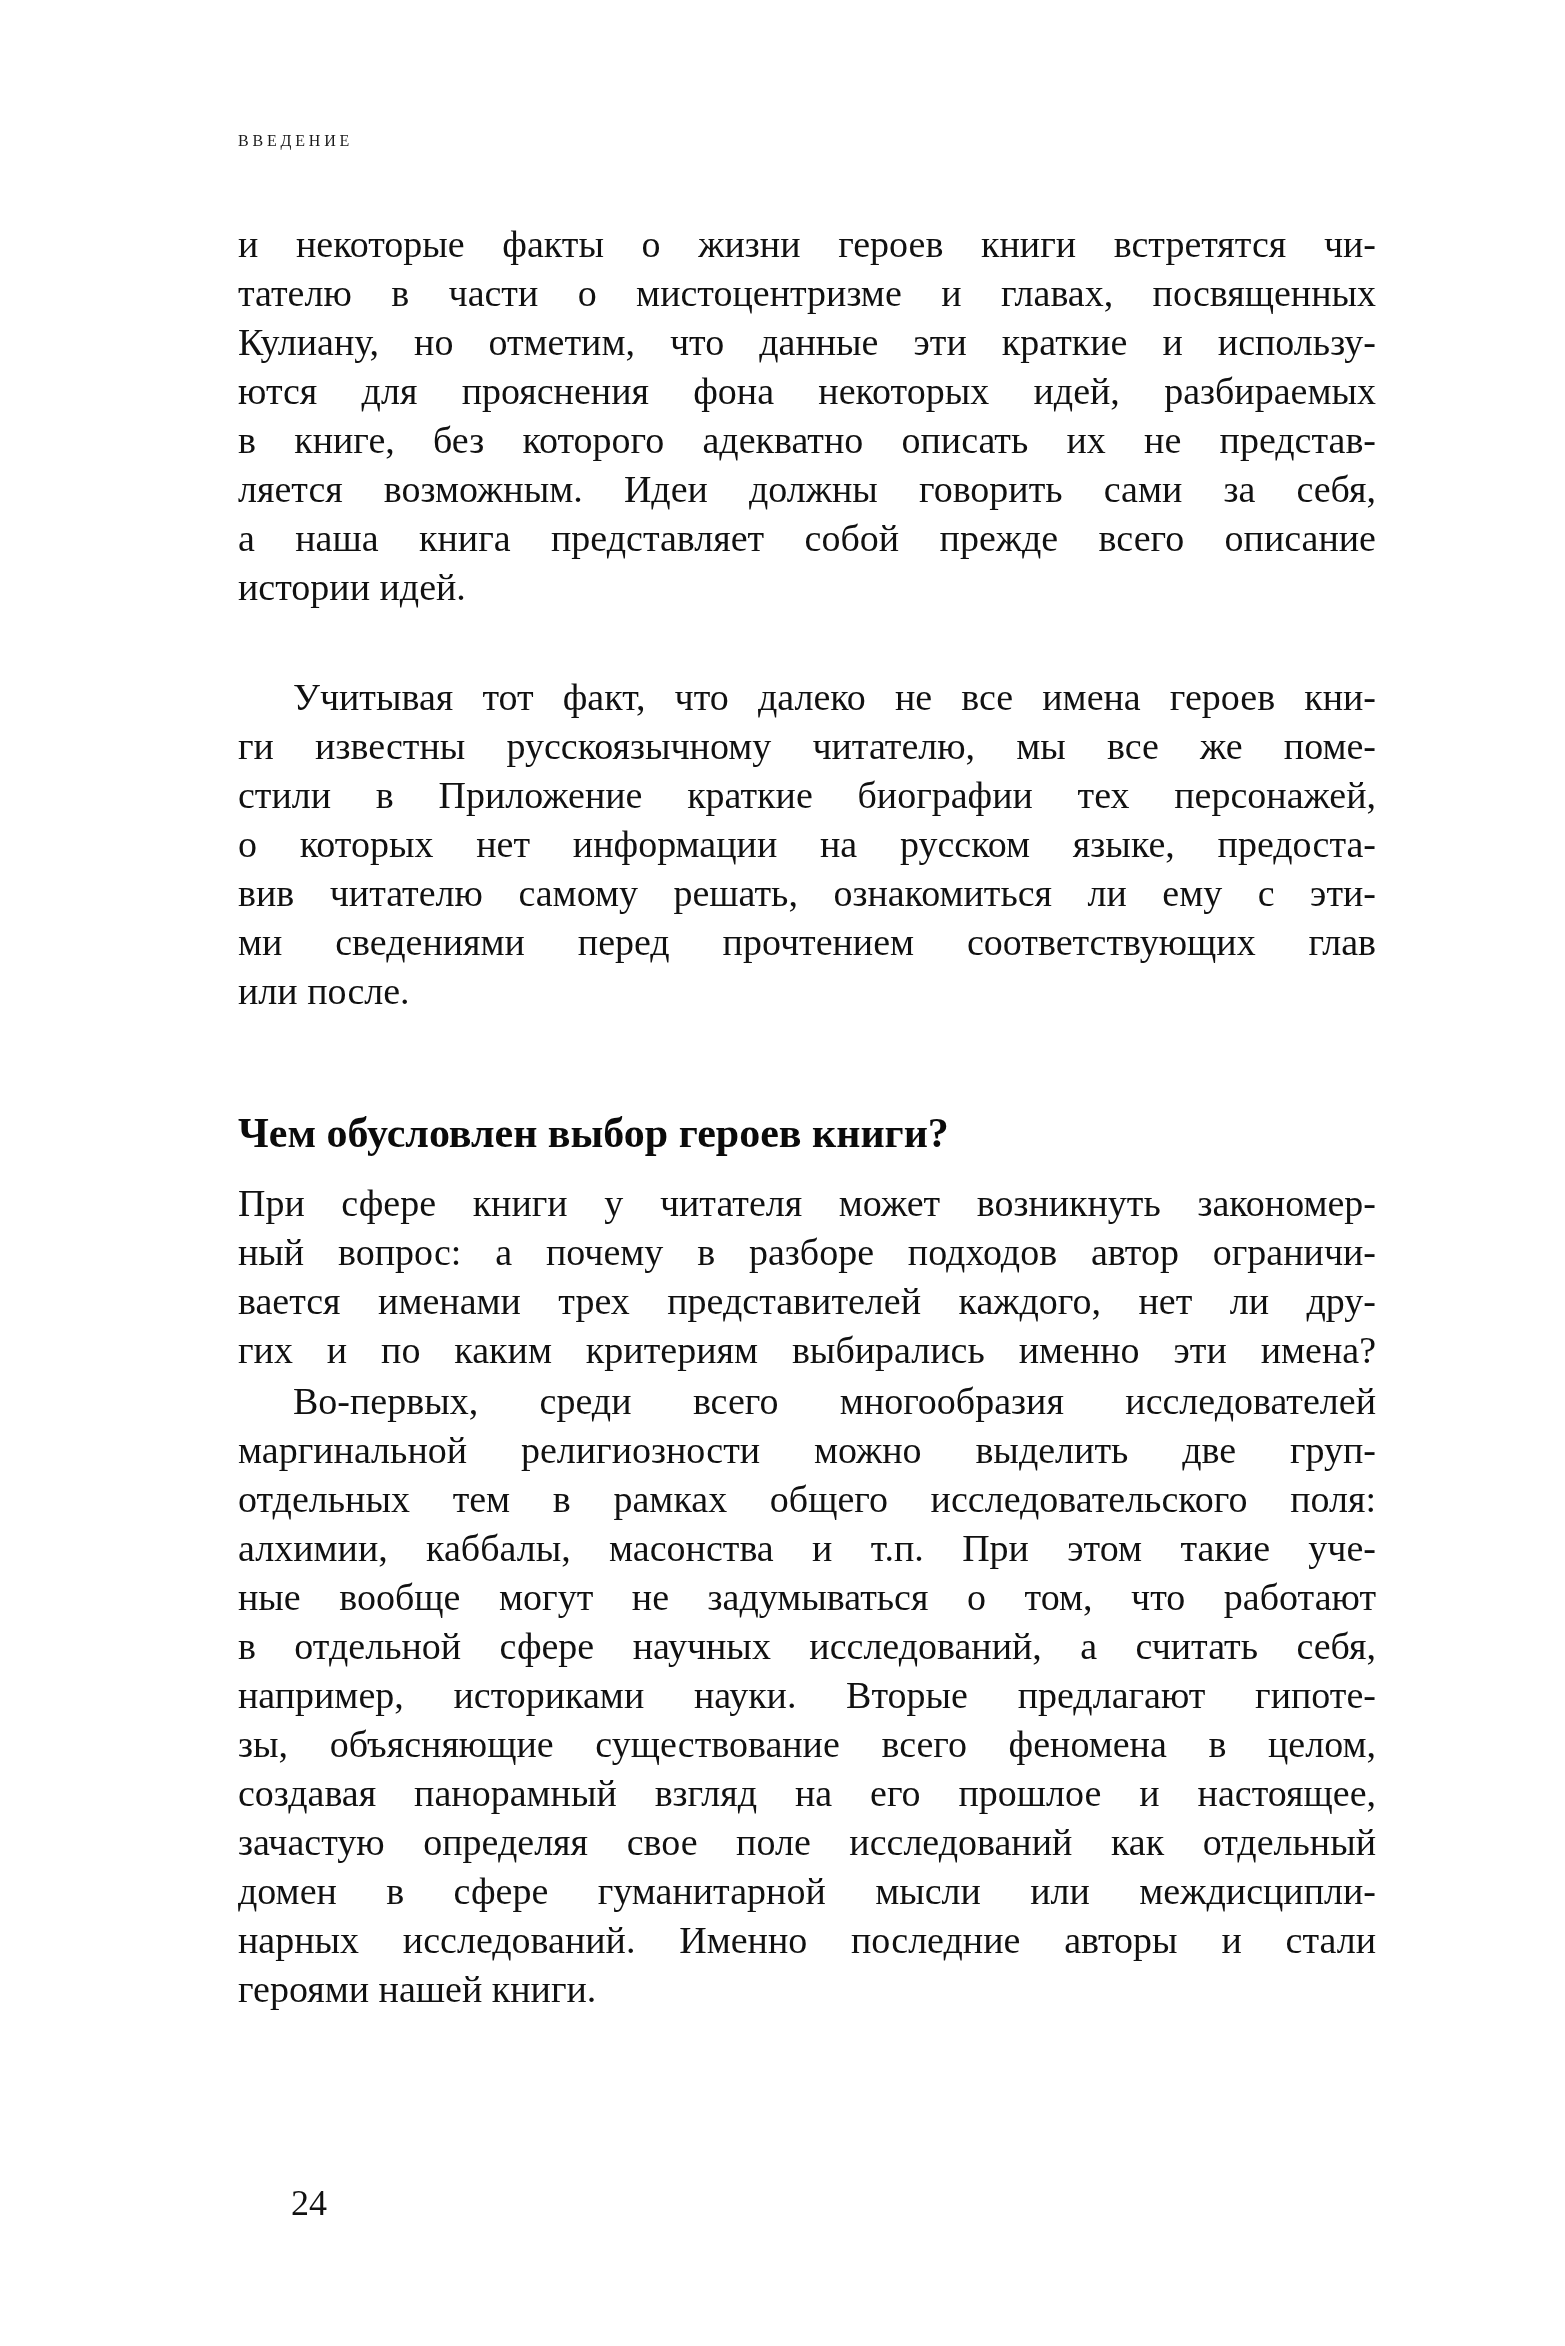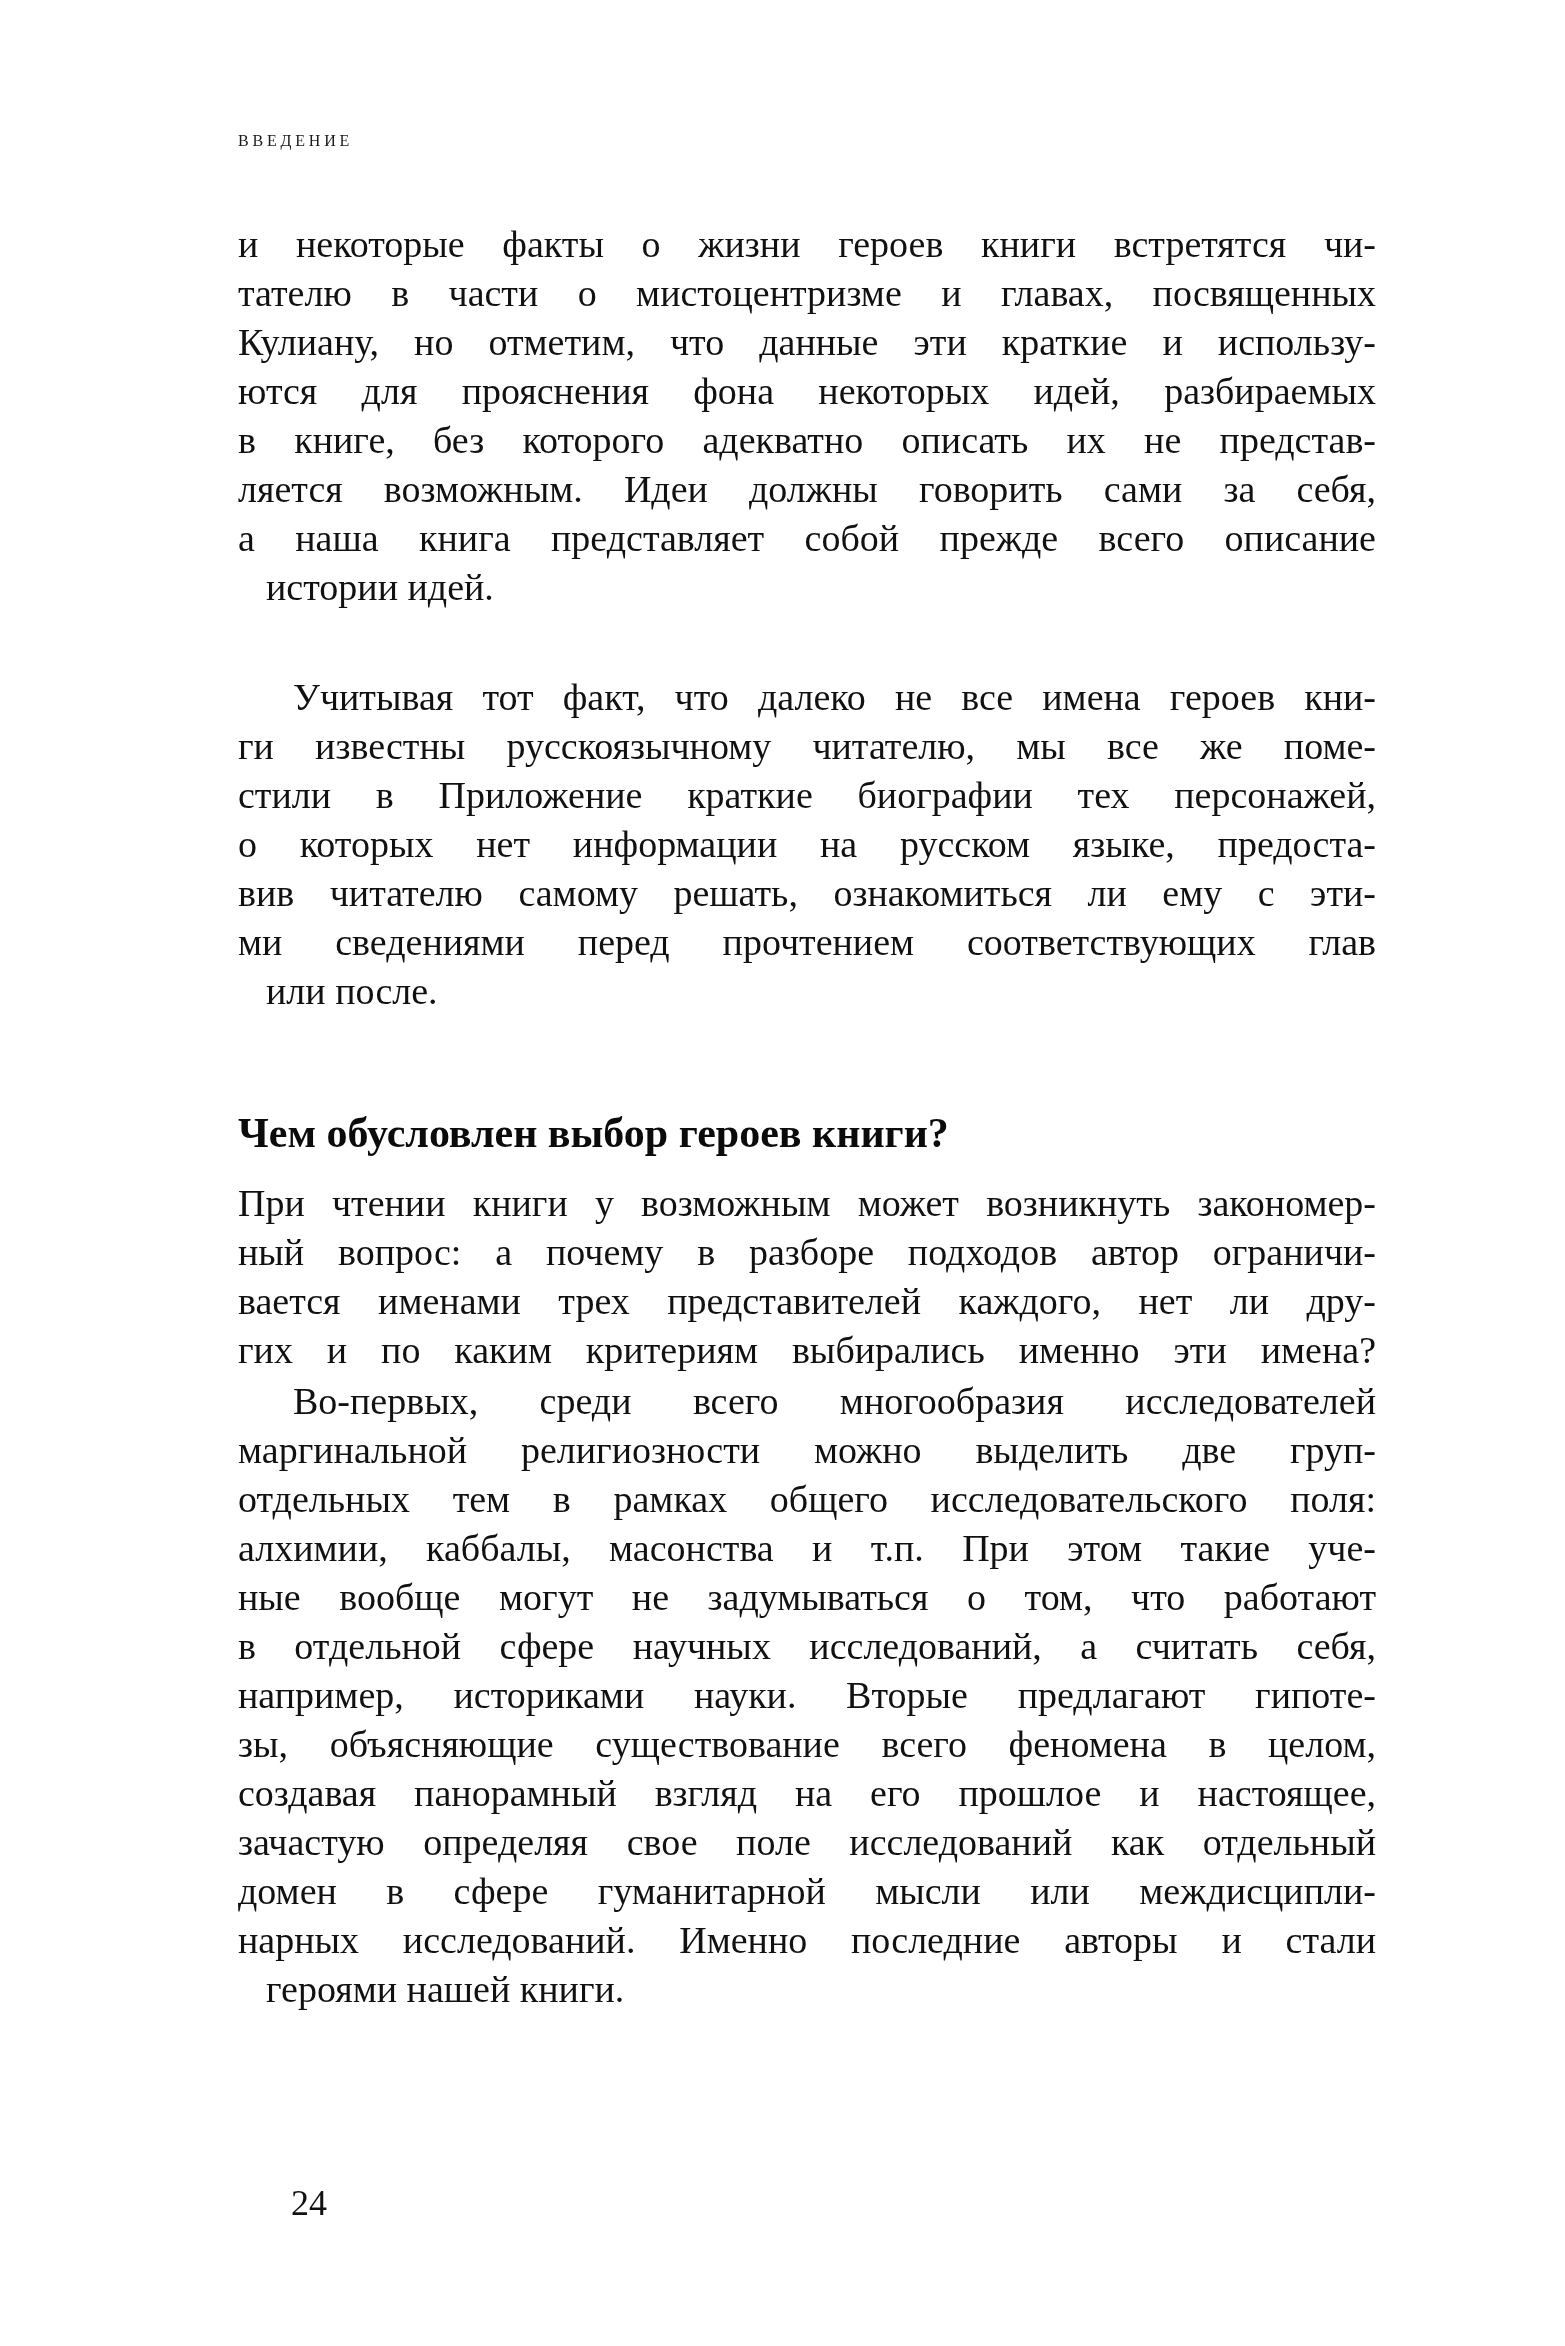--- a/index.html
+++ b/index.html
@@ -42,21 +42,20 @@
     .line {
       display: block;
       white-space: nowrap;
       text-align-last: justify;
       text-align: justify;
       height: 49px;
       overflow: visible;
     }
     .line.last {
       text-align-last: left;
-      margin-left: 28px;
     }
     .line.indent {
       padding-left: 55px;
     }
     #block1 { top: 220px; }
     #block2 { top: 673px; }
     #heading {
       position: absolute;
       left: 238px;
       top: 1109px;
@@ -99,21 +98,21 @@
     <span class="line">стили в Приложение краткие биографии тех персонажей,</span>
     <span class="line">о которых нет информации на русском языке, предоста-</span>
     <span class="line">вив читателю самому решать, ознакомиться ли ему с эти-</span>
     <span class="line">ми сведениями перед прочтением соответствующих глав</span>
     <span class="line last">или после.</span>
   </div>
 
   <div id="heading">Чем обусловлен выбор героев книги?</div>
 
   <div class="text-block" id="block3">
-    <span class="line">При чтении книги у возможным может возникнуть закономер-</span>
+    <span class="line">При сфере книги у читателя может возникнуть закономер-</span>
     <span class="line">ный вопрос: а почему в разборе подходов автор ограничи-</span>
     <span class="line">вается именами трех представителей каждого, нет ли дру-</span>
     <span class="line">гих и по каким критериям выбирались именно эти имена?</span>
   </div>
 
   <div class="text-block" id="block4">
     <span class="line indent">Во-первых, среди всего многообразия исследователей</span>
     <span class="line">маргинальной религиозности можно выделить две груп-</span>
     <span class="line">отдельных тем в рамках общего исследовательского поля:</span>
     <span class="line">алхимии, каббалы, масонства и т.п. При этом такие уче-</span>

